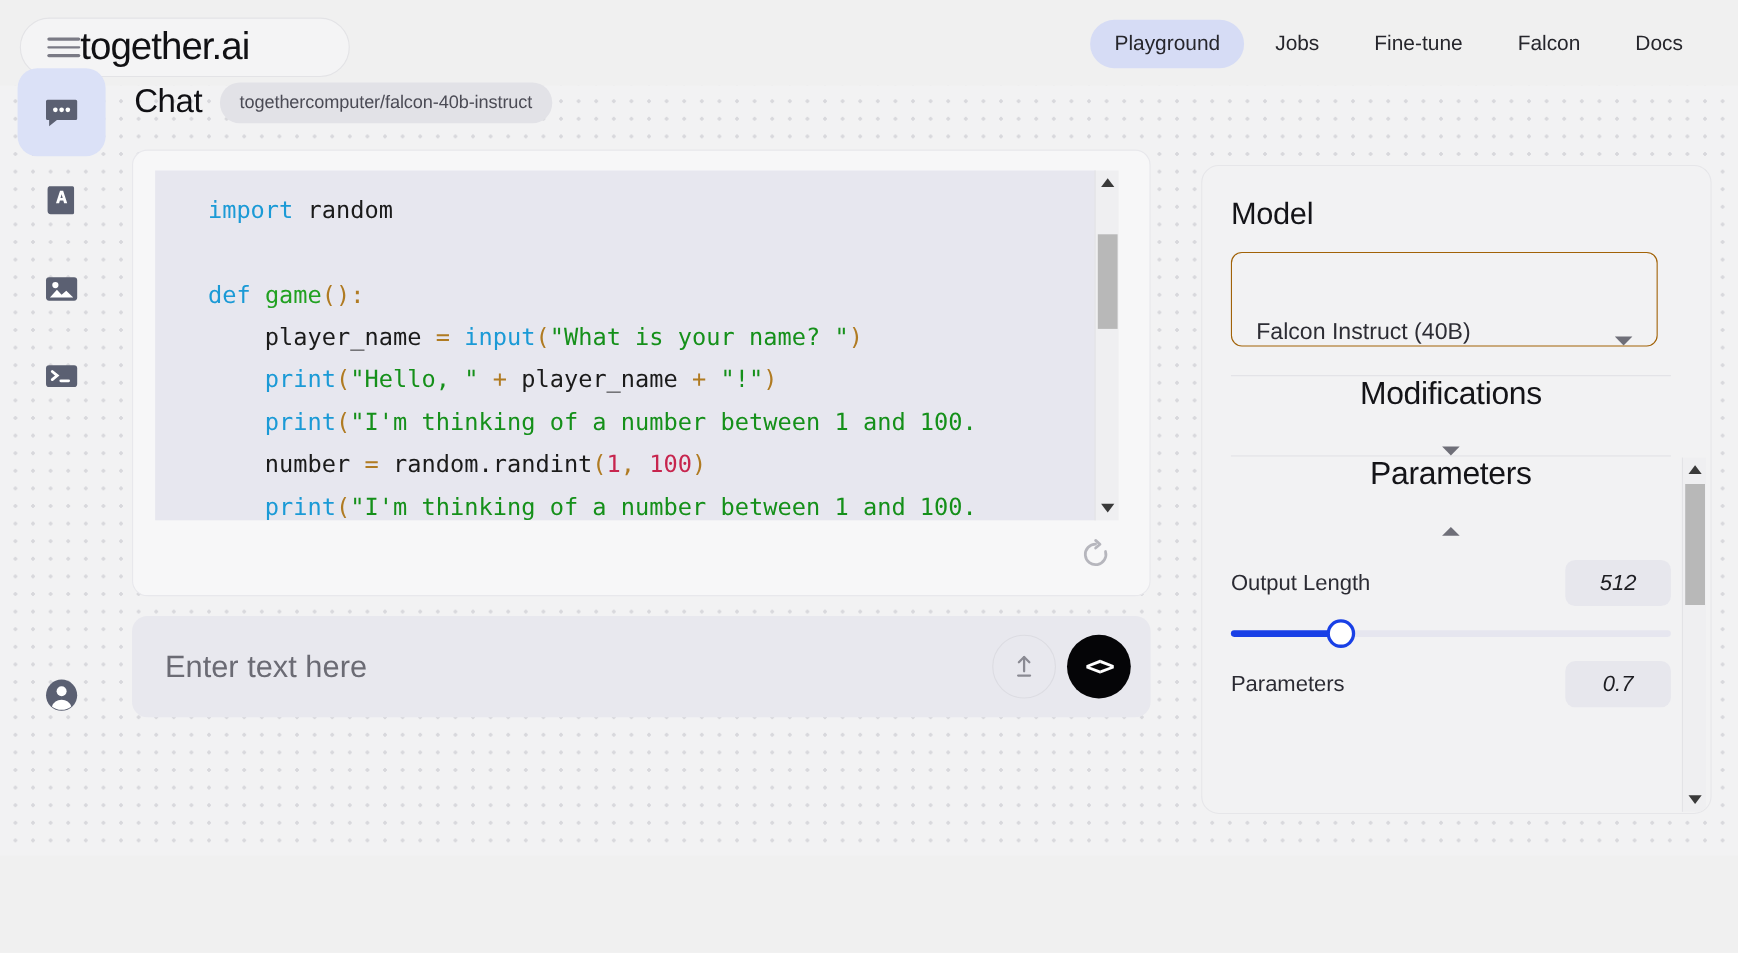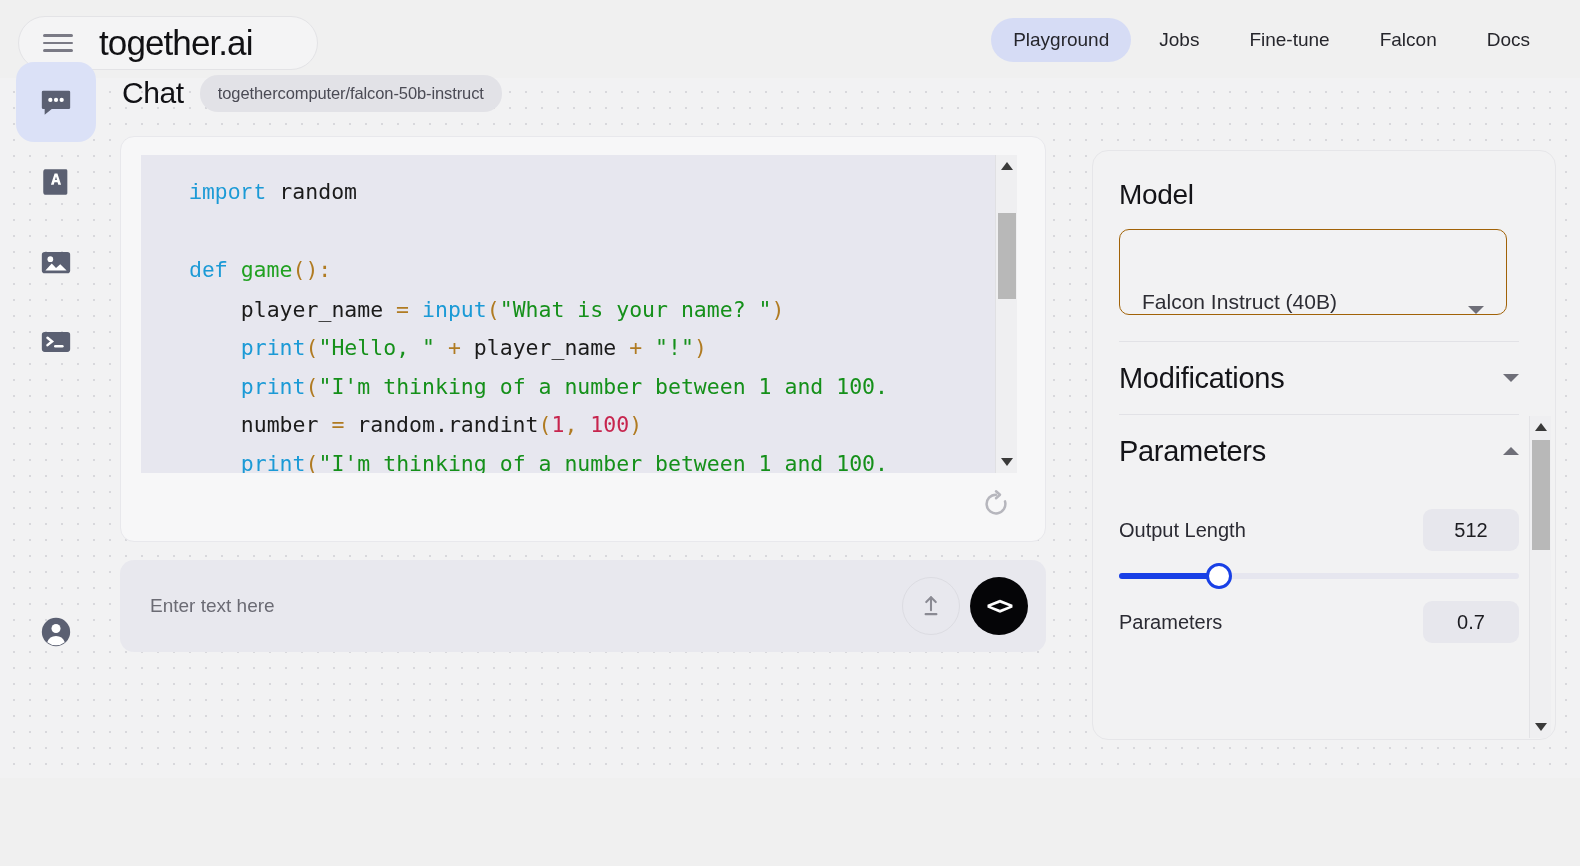--- a/index.html
+++ b/index.html
@@ -22,21 +22,21 @@
   }
 
   
   #logo-pill {
     position: absolute; left: 18px; top: 16px;
     width: 300px; height: 54px;
     background: #f4f4f5;
     border: 1px solid #e3e3e6;
     border-radius: 27px;
     display: flex; align-items: center;
-    padding-left: 24px; gap: 26px;
+    padding-left: 24px; 
   }
   #hamburger { width: 30px; height: 18px; display:flex; flex-direction:column; justify-content:space-between; cursor:pointer; }
   #hamburger span { display:block; height:2.6px; background:#7a7a85; border-radius:2px; }
   #logo-text { font-size: 35px; font-weight: 400; letter-spacing: -0.9px; color: #111114; }
 
   
   #top-nav {
     position: absolute; right: 28px; top: 18px;
     display: flex; align-items: center; gap: 6px;
   }
@@ -81,21 +81,21 @@
     width: 855px; height: 318px;
     background: #e7e7ef;
     overflow: hidden;
     padding: 18px 14px 0 48px;
   }
   #code-pre {
     font-family: "DejaVu Sans Mono", monospace;
     font-size: 21.5px; line-height: 38.5px;
     white-space: pre; color: #1b1b1b;
   }
-  .tok-kw { color: #1b9ad6; font-family: Liberation Mono, monospace; }
+  .tok-kw { color: #1b9ad6; }
   .tok-fn { color: #21a121; }
   .tok-str { color: #15901a; }
   .tok-num { color: #c7254e; }
   .tok-op  { color: #b07b22; }
   .tok-pl  { color: #1b1b1b; }
   .tok-call{ color: #1b9ad6; }
 
   
   #code-scroll {
     position:absolute; right: 28px; top: 18px; width: 22px; height: 318px;
@@ -114,21 +114,21 @@
   #prompt-bar {
     position: relative; margin-top: 18px;
     width: 926px; height: 92px;
     background: #e8e8ee;
     border-radius: 14px;
     display: flex; align-items: center;
     padding: 0 18px 0 30px;
   }
   #prompt-input {
     flex: 1; border: none; outline: none; background: transparent;
-    font-family: "Liberation Sans", sans-serif; font-size: 19px; color: #2b2b30;
+    font-family: "Liberation Sans", sans-serif; font-size: 28px; color: #2b2b30;
   }
   #prompt-input::placeholder { color: #6b6b74; }
   #upload-btn {
     width: 58px; height: 58px; border-radius: 50%;
     border: 1px solid #dcdce2; background: transparent;
     display:flex; align-items:center; justify-content:center; cursor:pointer;
     margin-right: 10px;
   }
   #send-btn {
     width: 58px; height: 58px; border-radius: 50%; background: #050507;
@@ -154,31 +154,31 @@
     display:flex; align-items:flex-end; justify-content:space-between;
     padding: 0 22px; cursor:pointer; background: transparent;
   }
   #model-select-value { font-size: 21px; color: #2d2d34; }
   .caret-down { width:0;height:0;border-left:8px solid transparent;border-right:8px solid transparent;border-top:8px solid #6f6f78; }
   .caret-up { width:0;height:0;border-left:8px solid transparent;border-right:8px solid transparent;border-bottom:8px solid #6f6f78; }
   .panel-divider { height:1px; background:#e2e2e6; margin: 26px 0 0 0; width: 400px; }
   .section-head {
     display:flex; align-items:center; justify-content:space-between;
     width: 400px; height: 72px;
-    font-size: 29px; color: #141418; cursor:pointer; letter-spacing:-0.3px;
+    font-size: 29px; color: #141418; cursor:pointer; letter-spacing:-0.3px;flex-direction:column;
   }
   .param-row {
     display:flex; align-items:center; justify-content:space-between;
     width: 400px; margin-top: 22px; gap: 32px;
   }
   .param-label { font-size: 20px; color: #2b2b33; }
   .param-value {
     background: #e7e7ed; border-radius: 9px; width: 96px; height: 42px;
     display:flex; align-items:center; justify-content:center;
-    font-size: 20px; color: #1d1d22; cursor:text;
+    font-size: 20px; color: #1d1d22; cursor:text;font-style:italic;
   }
   .slider-track {
     position: relative; width: 400px; height: 6px; border-radius: 3px;
     background: #e6e6ef; margin-top: 22px; cursor:pointer;
   }
   .slider-fill { position:absolute; left:0; top:0; height:6px; border-radius:3px; background:#1940e6; }
   .slider-thumb {
     position:absolute; top:-10px; width:26px; height:26px; border-radius:50%;
     background:#fff; border:3px solid #1940e6;
   }
@@ -247,21 +247,21 @@
       <circle cx="12" cy="12" r="10"></circle>
       <circle cx="12" cy="9.5" r="3.2" fill="#fff"></circle>
       <path d="M5.8 19.2a6.6 6.6 0 0 1 12.4 0 10 10 0 0 1-12.4 0z" fill="#fff"></path>
     </svg>
   </div>
 </div>
 
 <div id="center-col">
   <div id="chat-header">
     <div id="chat-title">Chat</div>
-    <div id="model-badge">togethercomputer/falcon-50b-instruct</div>
+    <div id="model-badge">togethercomputer/falcon-40b-instruct</div>
   </div>
 
   <div id="response-card">
     <div id="code-block">
       <div id="code-pre"><div><span class="tok-kw">import</span><span class="tok-pl"> random</span></div><div>&nbsp;<span class="tok-pl"></span></div><div><span class="tok-kw">def</span><span class="tok-pl"> </span><span class="tok-fn">game</span><span class="tok-op">():</span></div><div><span class="tok-pl">    player_name </span><span class="tok-op">=</span><span class="tok-pl"> </span><span class="tok-call">input</span><span class="tok-op">(</span><span class="tok-str">"What is your name? "</span><span class="tok-op">)</span></div><div><span class="tok-pl">    </span><span class="tok-call">print</span><span class="tok-op">(</span><span class="tok-str">"Hello, "</span><span class="tok-op"> + </span><span class="tok-pl">player_name</span><span class="tok-op"> + </span><span class="tok-str">"!"</span><span class="tok-op">)</span></div><div><span class="tok-pl">    </span><span class="tok-call">print</span><span class="tok-op">(</span><span class="tok-str">"I'm thinking of a number between 1 and 100.</span></div><div><span class="tok-pl">    number </span><span class="tok-op">=</span><span class="tok-pl"> random.randint</span><span class="tok-op">(</span><span class="tok-num">1</span><span class="tok-op">, </span><span class="tok-num">100</span><span class="tok-op">)</span></div><div><span class="tok-pl">    </span><span class="tok-call">print</span><span class="tok-op">(</span><span class="tok-str">"I'm thinking of a number between 1 and 100.</span></div></div>
     </div>
     <div id="code-scroll">
       <div class="sb-arrow sb-up">
           <div></div>
         </div>

